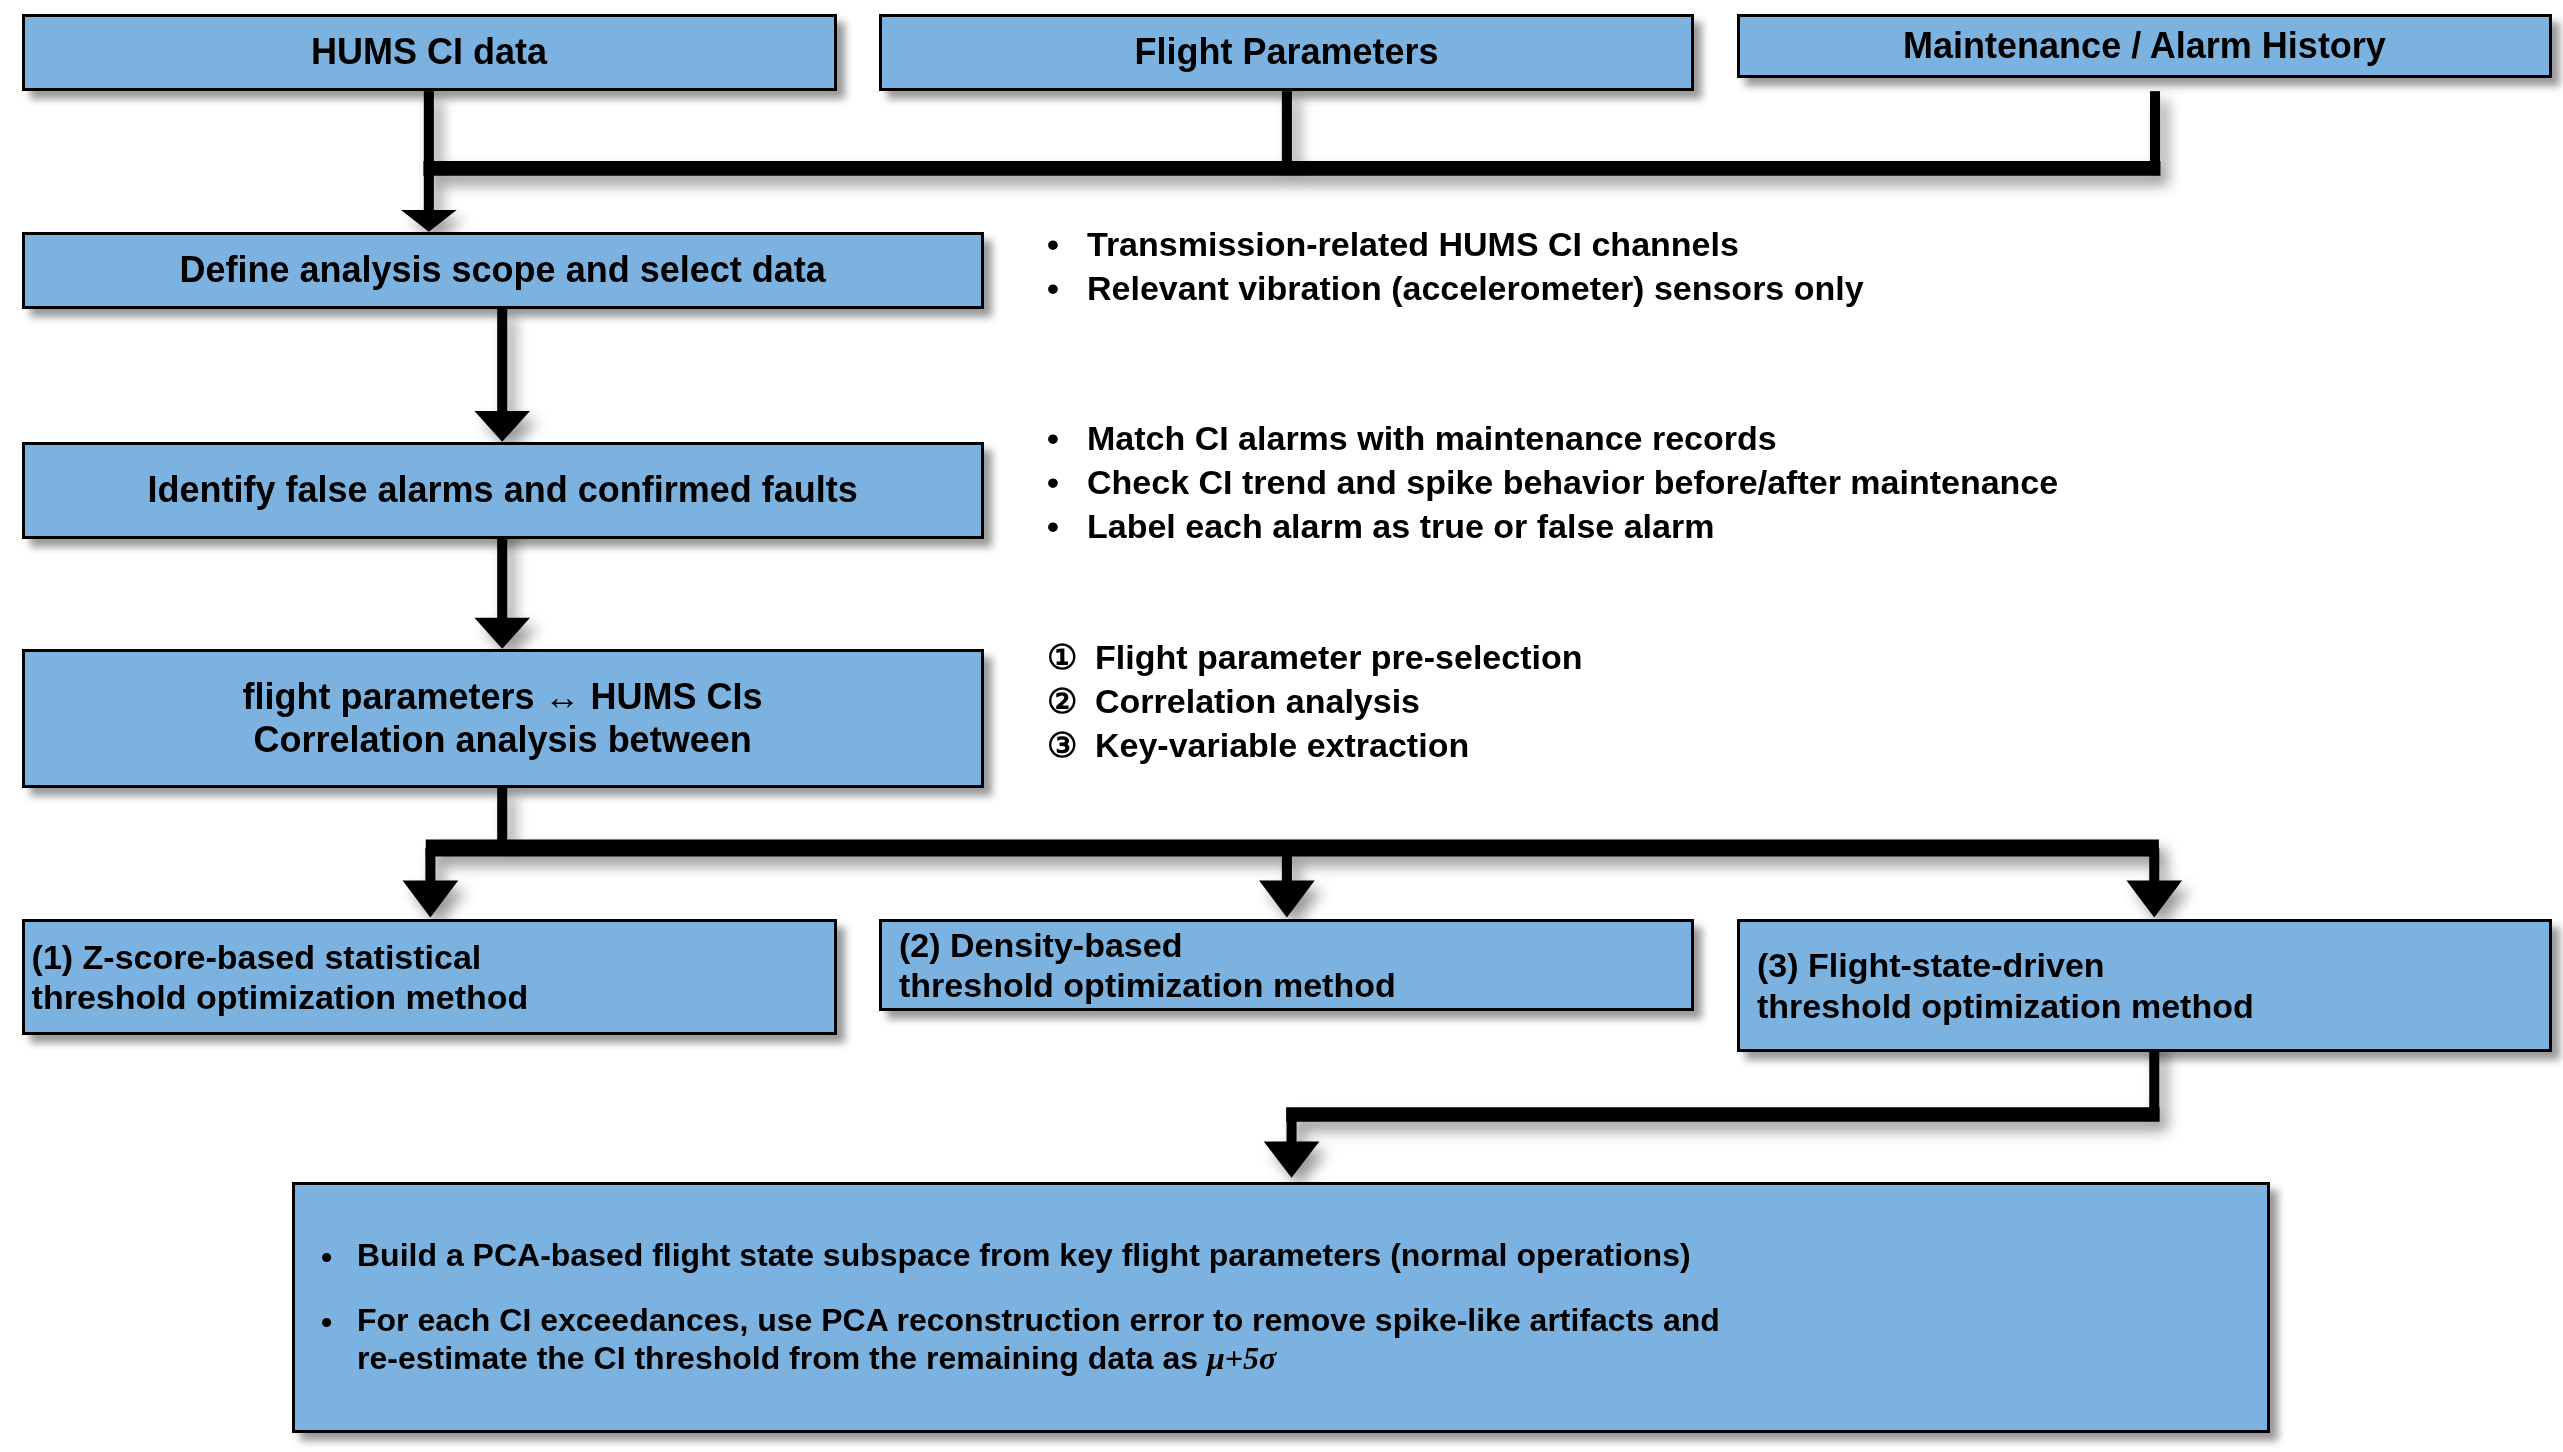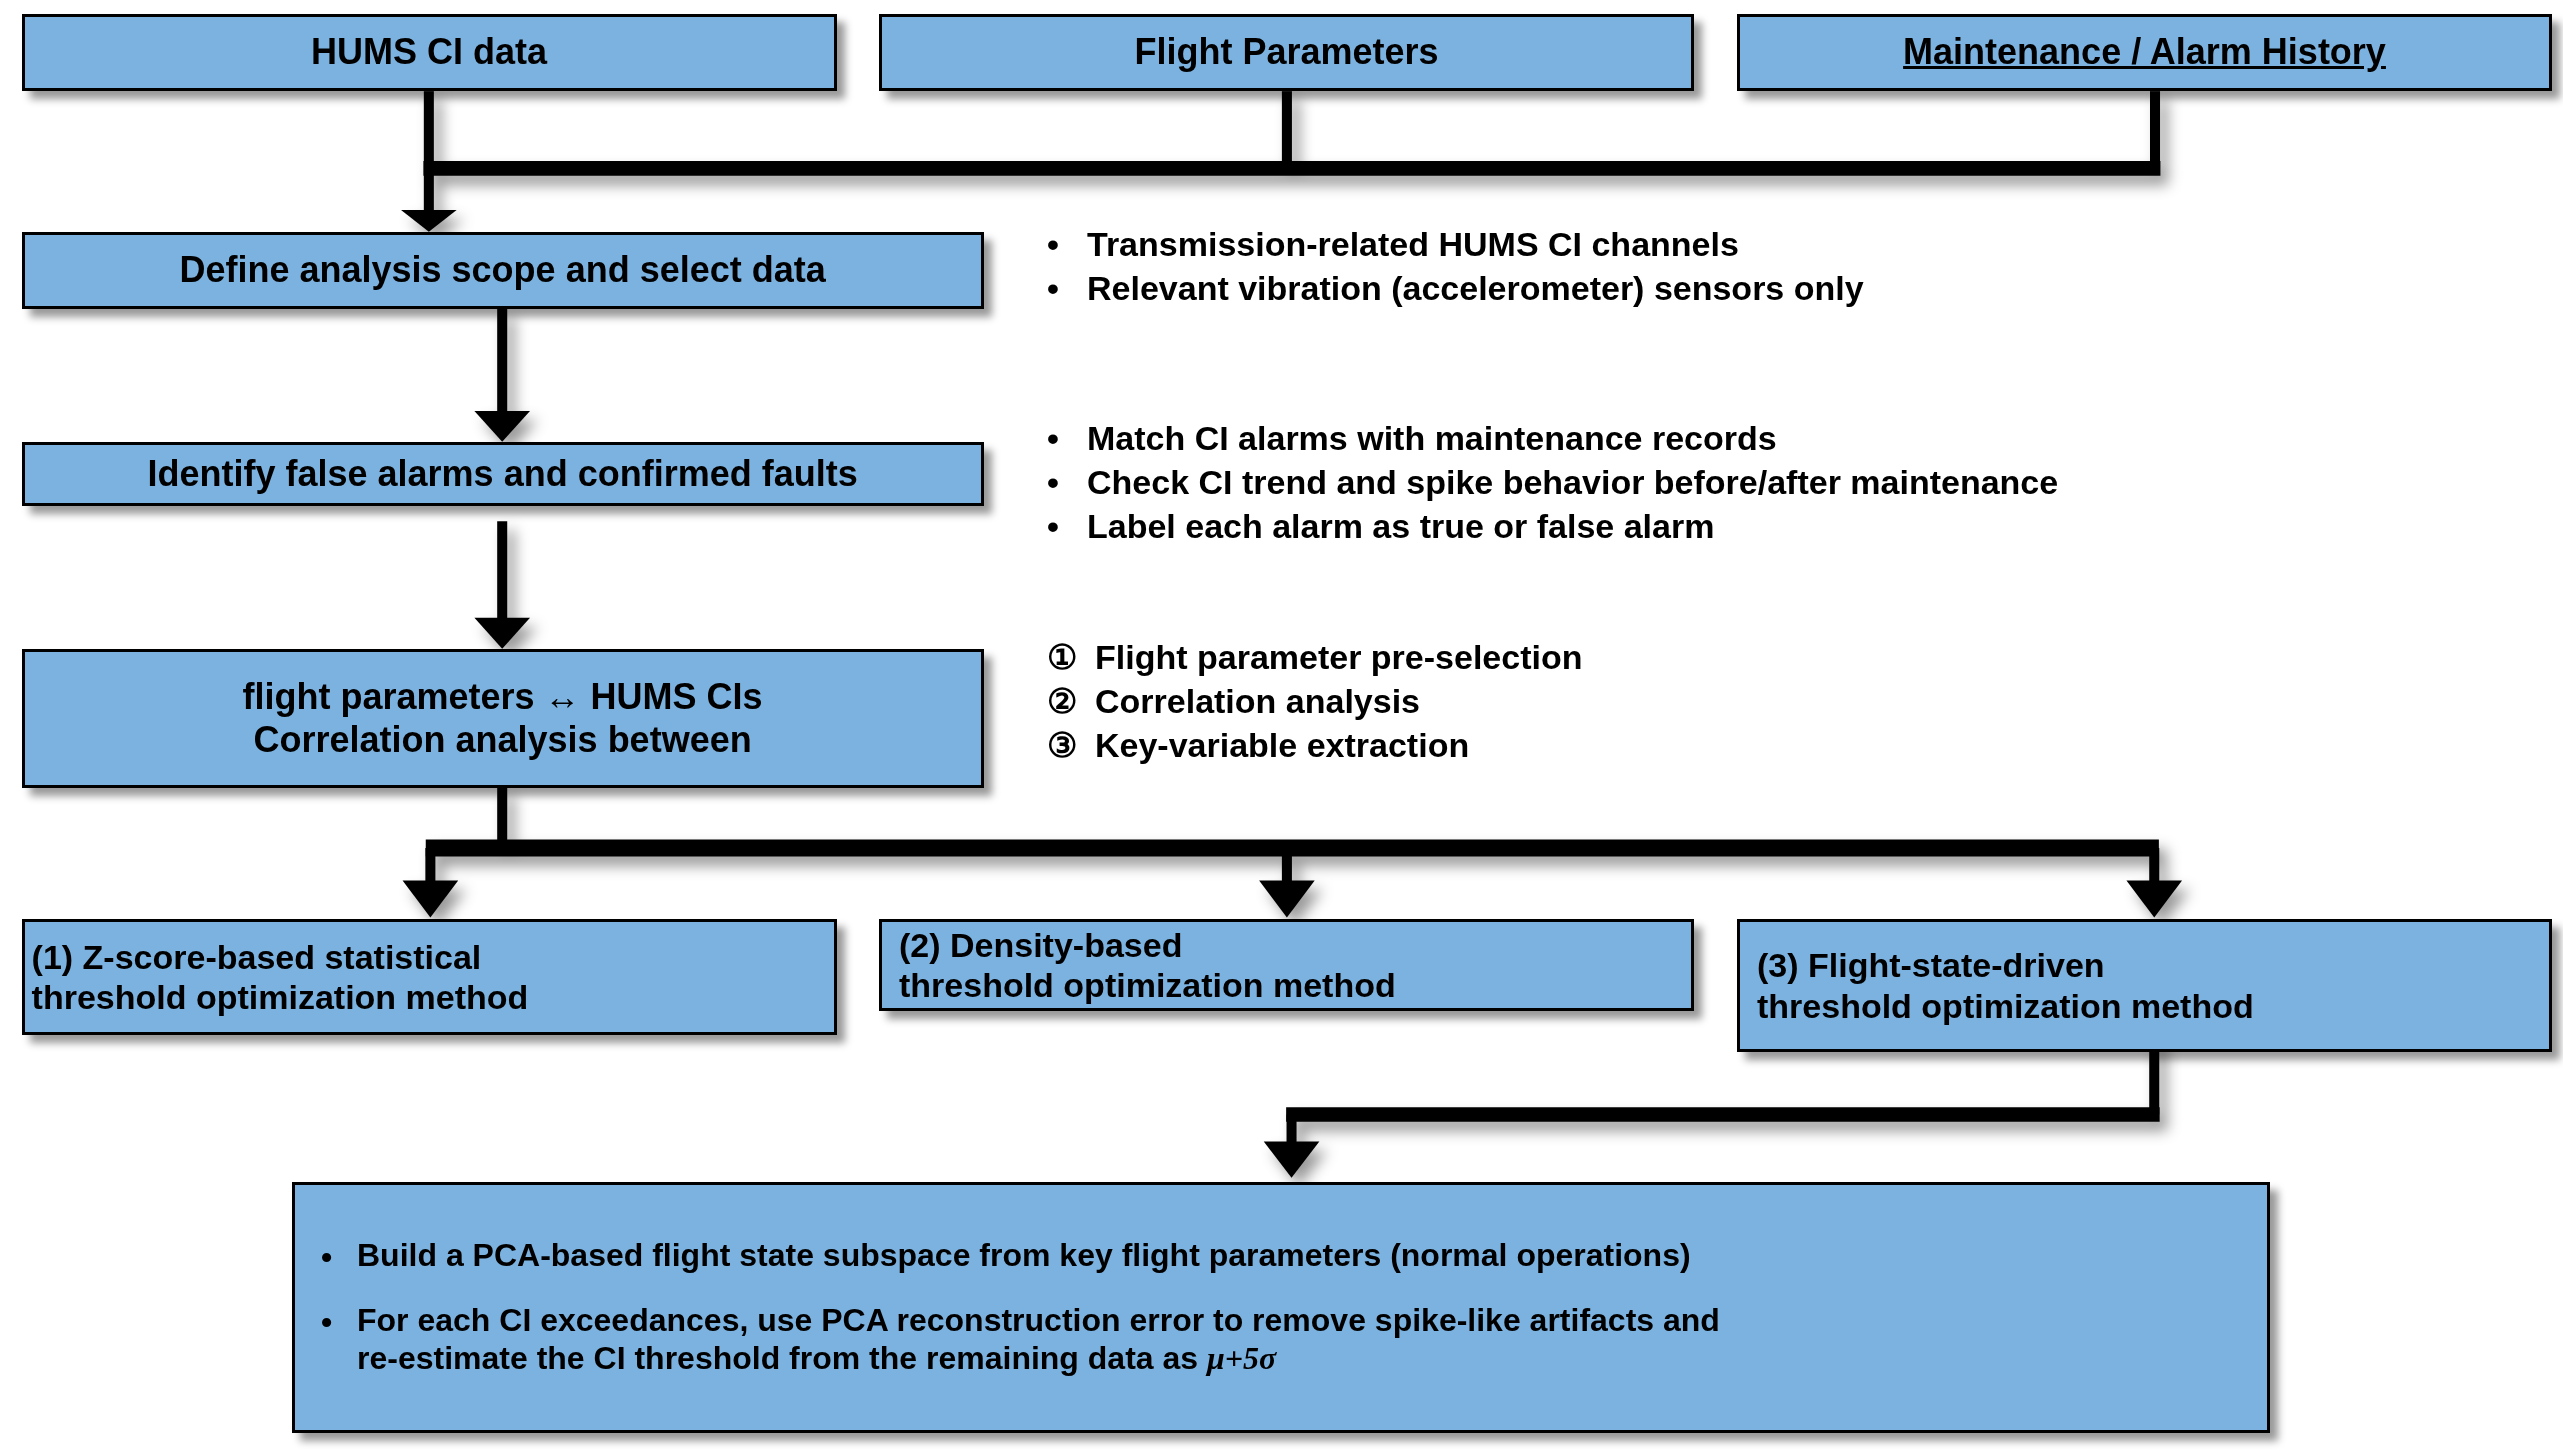--- a/index.html
+++ b/index.html
@@ -127,40 +127,40 @@
   </svg>
 
   <div class="node center" style="left:21.6px; top:14px; width:815px; height:77px; font-size:36px;">
     <span class="node-line">HUMS CI data</span>
   </div>
 
   <div class="node center" style="left:879px; top:14px; width:815px; height:77px; font-size:36px;">
     <span class="node-line">Flight Parameters</span>
   </div>
 
-  <div class="node center" style="left:1737px; top:14px; width:815px; height:77px; font-size:36px;text-decoration:underline;">
+  <div class="node center" style="left:1737px; top:14px; width:815px; height:64px; font-size:36px;">
     <span class="node-line">Maintenance / Alarm History</span>
   </div>
 
   <div class="node center" style="left:21.6px; top:232px; width:962px; height:77px; font-size:36px;">
     <span class="node-line">Define analysis scope and select data</span>
   </div>
 
   <div class="notes" style="left:1047px; top:222px; width:1468px; font-size:34px;">
     <div class="note-row">
       <span class="note-marker" style="width:40px;">•</span>
       <span class="note-text">Transmission-related HUMS CI channels</span>
     </div>
     <div class="note-row">
       <span class="note-marker" style="width:40px;">•</span>
       <span class="note-text">Relevant vibration (accelerometer) sensors only</span>
     </div>
   </div>
 
-  <div class="node center" style="left:21.6px; top:442px; width:962px; height:64px; font-size:36px;">
+  <div class="node center" style="left:21.6px; top:442px; width:962px; height:97px; font-size:36px;">
     <span class="node-line">Identify false alarms and confirmed faults</span>
   </div>
 
   <div class="notes" style="left:1047px; top:416px; width:1491px; font-size:34px;">
     <div class="note-row">
       <span class="note-marker" style="width:40px;">•</span>
       <span class="note-text">Match CI alarms with maintenance records</span>
     </div>
     <div class="note-row">
       <span class="note-marker" style="width:40px;">•</span>

